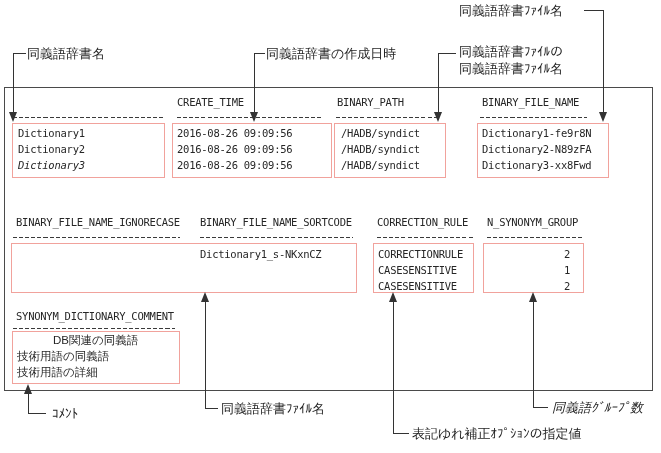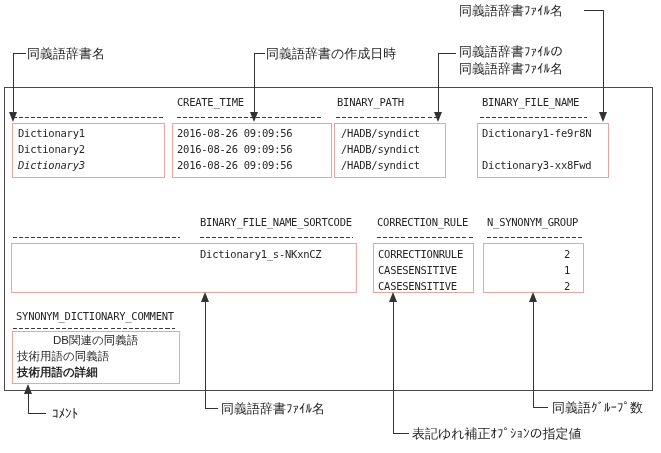--- a/index.html
+++ b/index.html
@@ -63,22 +63,24 @@
 
   <div class="mono" style="left:177px;top:127px;">2016-08-26 09:09:56</div>
   <div class="mono" style="left:177px;top:143px;">2016-08-26 09:09:56</div>
   <div class="mono" style="left:177px;top:159px;">2016-08-26 09:09:56</div>
 
   <div class="mono" style="left:341px;top:127px;">/HADB/syndict</div>
   <div class="mono" style="left:341px;top:143px;">/HADB/syndict</div>
   <div class="mono" style="left:341px;top:159px;">/HADB/syndict</div>
 
   <div class="mono" style="left:482px;top:127px;">Dictionary1-fe9r8N</div>
+  <div class="mono" style="left:482px;top:143px;">Dictionary2-N89zFA</div>
   <div class="mono" style="left:482px;top:159px;">Dictionary3-xx8Fwd</div>
 
+  <div class="mono" style="left:16px;top:216px;">BINARY_FILE_NAME_IGNORECASE</div>
   <div class="mono" style="left:200px;top:216px;">BINARY_FILE_NAME_SORTCODE</div>
   <div class="mono" style="left:377px;top:216px;">CORRECTION_RULE</div>
   <div class="mono" style="left:487px;top:216px;">N_SYNONYM_GROUP</div>
 
   <div class="dash" style="left:13px;top:237px;width:167px;"></div>
   <div class="dash" style="left:200px;top:237px;width:153px;"></div>
   <div class="dash" style="left:377px;top:237px;width:96px;"></div>
   <div class="dash" style="left:487px;top:237px;width:97px;"></div>
 
   <div class="pbox" style="left:11px;top:243px;width:344px;height:48px;"></div>
@@ -94,21 +96,21 @@
   <div class="mono num" style="left:490px;top:248px;width:80px;">2</div>
   <div class="mono num" style="left:490px;top:264px;width:80px;">1</div>
   <div class="mono num" style="left:490px;top:280px;width:80px;">2</div>
 
   <div class="mono" style="left:16px;top:310px;">SYNONYM_DICTIONARY_COMMENT</div>
   <div class="dash" style="left:13px;top:328px;width:162px;"></div>
   <div class="pbox" style="left:12px;top:331px;width:166px;height:51px;"></div>
 
   <div class="jpval" style="left:17px;top:334px;margin-left:36px;">DB関連の同義語</div>
   <div class="jpval" style="left:17px;top:350px;">技術用語の同義語</div>
-  <div class="jpval" style="left:17px;top:366px;font-weight:bold;">技術用語の詳細</div>
+  <div class="jpval" style="left:17px;top:366px;">技術用語の詳細</div>
 
   <div class="jp" style="left:27px;top:46px;">同義語辞書名</div>
   <div class="hline" style="left:13px;top:53px;width:13px;"></div>
   <div class="vline" style="left:13px;top:53px;height:59px;"></div>
   <div class="arr-down" style="left:9px;top:112px;"></div>
 
   <div class="jp" style="left:266px;top:46px;">同義語辞書の作成日時</div>
   <div class="hline" style="left:254px;top:53px;width:11px;"></div>
   <div class="vline" style="left:254px;top:53px;height:59px;"></div>
   <div class="arr-down" style="left:250px;top:112px;"></div>
@@ -135,15 +137,15 @@
   <div class="jp" style="left:221px;top:401px;">同義語辞書ﾌｧｲﾙ名</div>
 
   <div class="arr-up" style="left:389px;top:292px;"></div>
   <div class="vline" style="left:393px;top:302px;height:131px;"></div>
   <div class="hline" style="left:393px;top:433px;width:16px;"></div>
   <div class="jp" style="left:412px;top:426px;">表記ゆれ補正ｵﾌﾟｼｮﾝの指定値</div>
 
   <div class="arr-up" style="left:529px;top:292px;"></div>
   <div class="vline" style="left:533px;top:302px;height:105px;"></div>
   <div class="hline" style="left:533px;top:407px;width:15px;"></div>
-  <div class="jp" style="left:552px;top:400px;">同義語ｸﾞﾙｰﾌﾟ数</div>
+  <div class="jp" style="left:552px;top:400px;font-style:italic;">同義語ｸﾞﾙｰﾌﾟ数</div>
 
 </div>
 
 </body></html>

